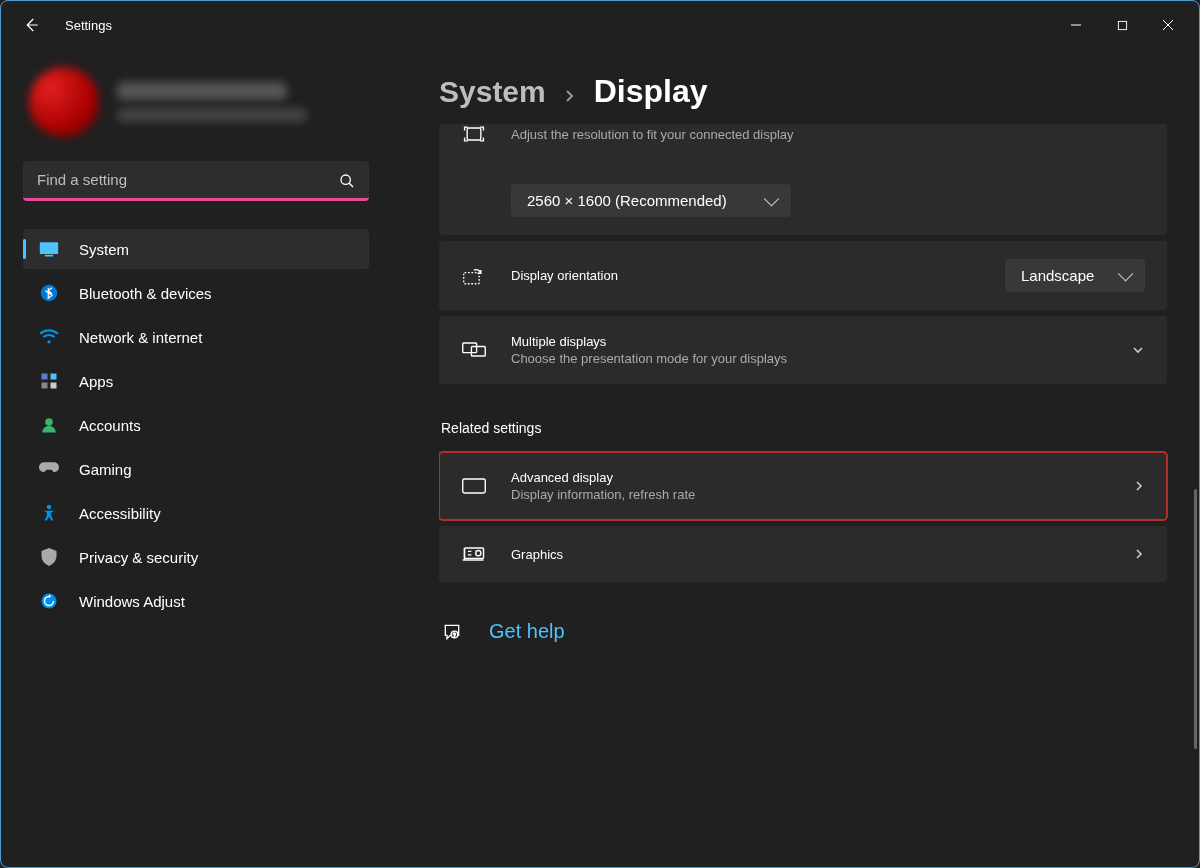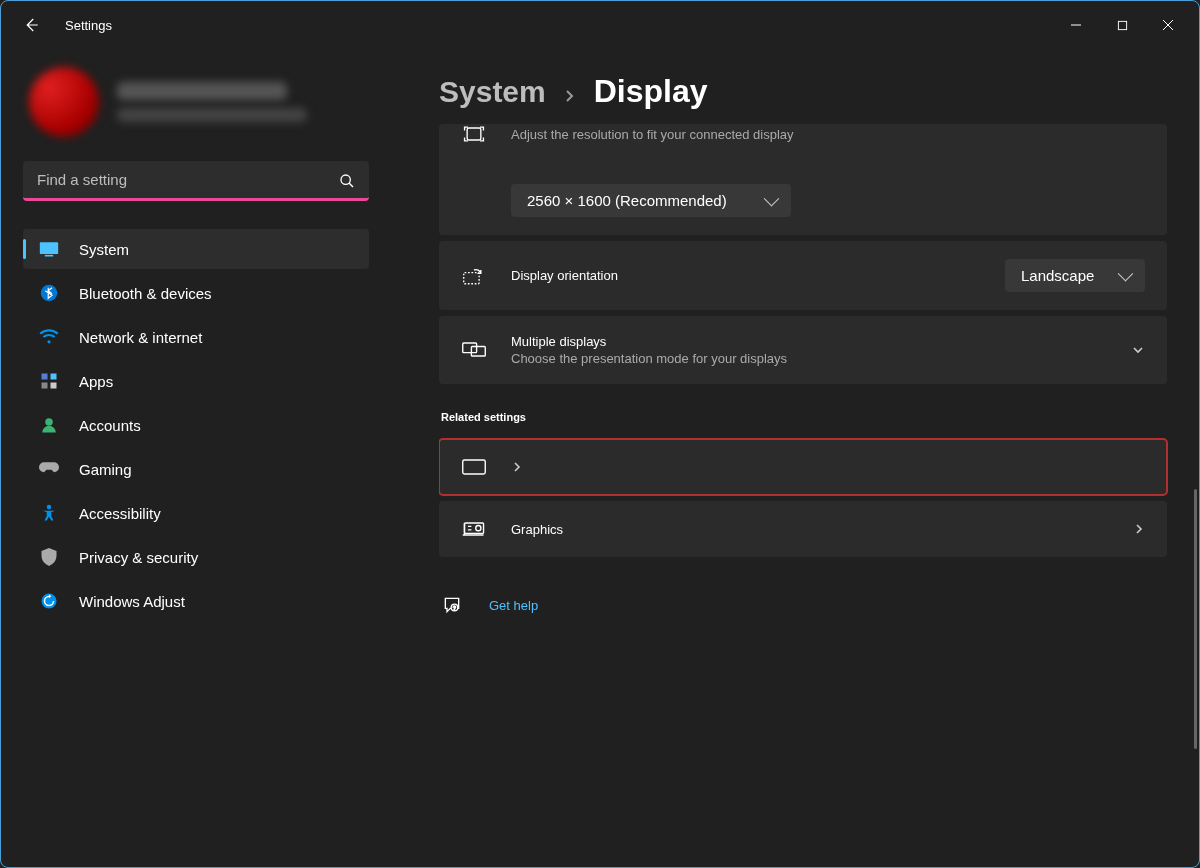--- a/index.html
+++ b/index.html
@@ -86,28 +86,28 @@
   .dropdown::after {
     content: ""; position:absolute; right: 14px; top: 50%; width: 10px; height: 10px;
     border-right: 1.5px solid #ccc; border-bottom: 1.5px solid #ccc;
     transform: translateY(-70%) rotate(45deg);
   }
   .resolution-card { flex-direction: column; align-items:flex-start; padding-top: 0; }
   .res-row1 { display:flex; align-items:center; gap:24px; width:100%; margin-bottom: 16px; }
   .res-row1 .card-desc { margin-top: 0; }
   .res-row2-wrap { padding-left: 50px; }
 
-  .section-heading { font-size: 11px; font-weight: 700; margin: 27px 0 16px 2px; }
+  .section-heading { font-size: 14px; font-weight: 400; margin: 36px 0 16px 2px; }
   .card.highlighted { outline: 2px solid #b03030; outline-offset: -1px; }
   .chevron-right { color: #ccc; }
 
   .help-links { margin-top: 38px; display:flex; flex-direction:column; gap: 20px; padding-left: 2px; }
   .help-link { display:flex; align-items:center; gap: 26px; cursor:pointer; }
   .help-link .hl-icon { width: 22px; display:flex; align-items:center; justify-content:center; color:#fff; }
-  .help-link .hl-text { color: #4cc2ff; font-size: 13px; }
+  .help-link .hl-text { color: #4cc2ff; font-size: 20px; }
 
   
   .scrollbar-track {
     position:absolute; right: 2px; top: 140px; bottom: 8px; width: 4px; background: transparent;
   }
   .scrollbar-thumb {
     position:absolute; right: 0; width: 3px; top: 300px; height: 260px; background: #666; border-radius: 2px;
   }
 
   svg { display:block; }
@@ -313,20 +313,24 @@
       </div>
 
       <div class="section-heading">Related settings</div>
 
       <div class="card highlighted">
         <span class="card-icon">
           <svg width="26" height="20" viewBox="0 0 30 22" fill="none" stroke="#fff" stroke-width="1.6">
               <rect x="2" y="3" width="26" height="16" rx="2"></rect>
             </svg>
         </span>
+        <div class="card-body">
+          <div class="card-title">Advanced display</div>
+          <div class="card-desc">Display information, refresh rate</div>
+        </div>
         <span class="chevron-right">
           <svg width="12" height="12" viewBox="0 0 12 12">
               <path d="M4 2l4 4-4 4" stroke="#ccc" stroke-width="1.6" fill="none"></path>
             </svg>
         </span>
       </div>
 
       <div class="card">
         <span class="card-icon">
           <svg width="26" height="20" viewBox="0 0 30 22" fill="none" stroke="#fff" stroke-width="1.6">

